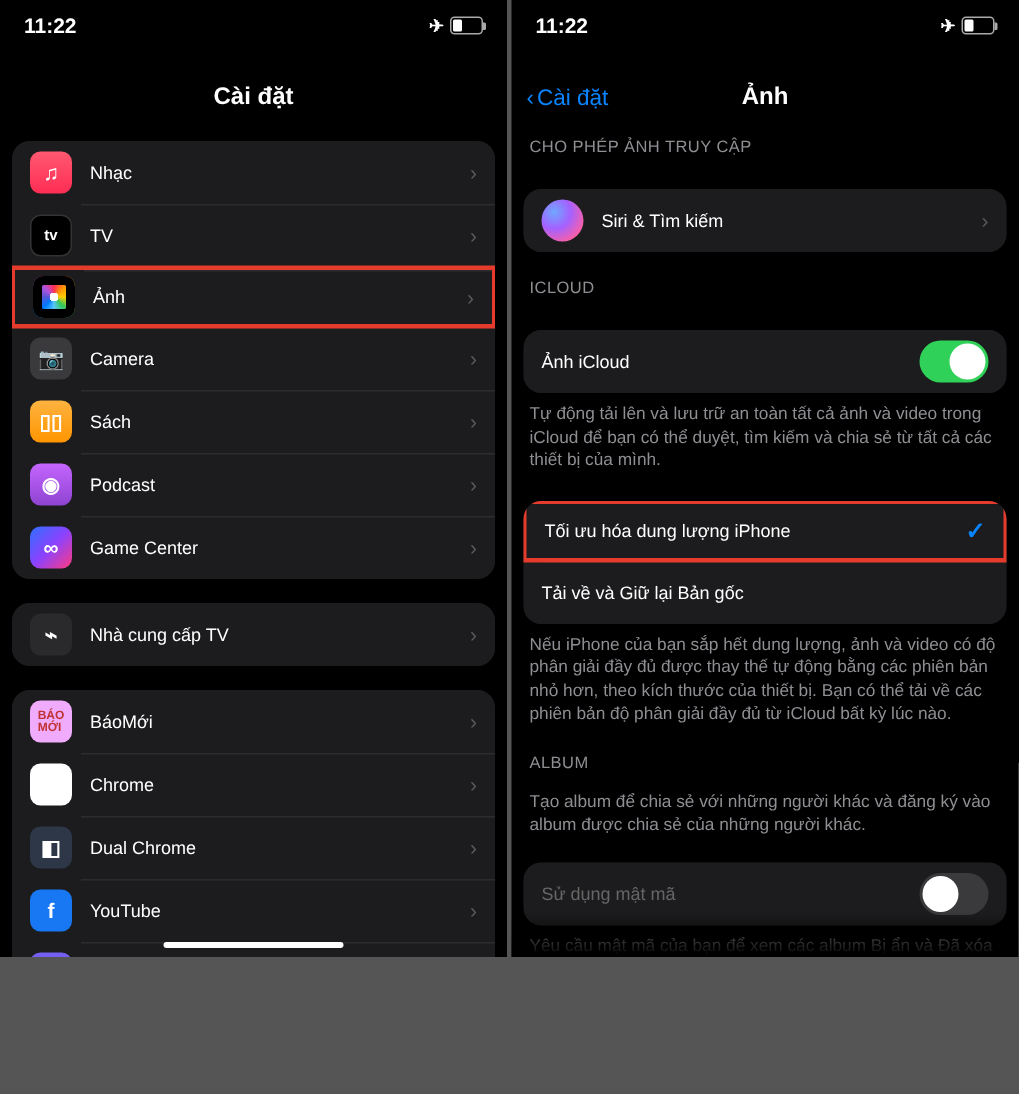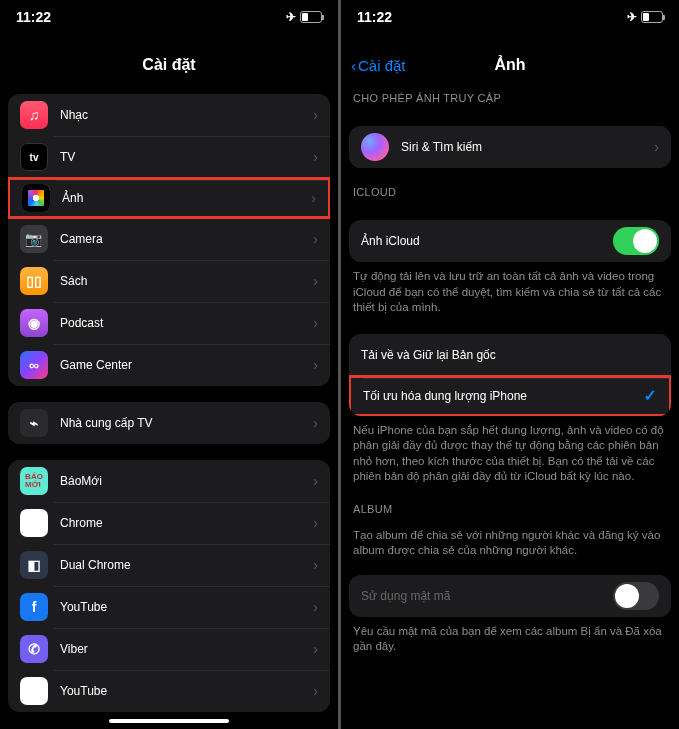--- a/index.html
+++ b/index.html
@@ -1,17 +1,17 @@
 <!DOCTYPE html>
 <html><head>
 <meta charset="utf-8">
 <style>
   * { margin:0; padding:0; box-sizing:border-box; font-family:-apple-system,Helvetica,Arial,sans-serif; }
   body { background:#555; width:679px; height:729px; overflow:hidden; display:flex; gap:3px; }
-  .screen { position:relative; background:#000; flex:1; height:729px; overflow:hidden; color:#fff; }
+  .screen { position:relative; background:#000; flex:1; height:638px; overflow:hidden; color:#fff; }
   .screen.left  { width:338px; flex:none; }
   .screen.right { width:338px; flex:none; }
 
   
   .status { height:34px; display:flex; align-items:center; justify-content:space-between; padding:0 16px; font-size:14px; font-weight:600; }
   .status .icons { display:flex; align-items:center; gap:4px; }
   .plane { font-size:12px; }
   .batt  { border:1px solid #aaa; border-radius:3px; width:22px; height:12px; position:relative; display:inline-block; }
   .batt::after { content:""; position:absolute; right:-3px; top:3px; width:2px; height:5px; background:#aaa; border-radius:0 1px 1px 0; }
   .batt i { position:absolute; left:1px; top:1px; bottom:1px; width:30%; background:#fff; border-radius:1px; }
@@ -49,21 +49,21 @@
   .photos i { display:block; width:100%; height:100%; border-radius:7px; box-shadow:inset 0 0 0 6px #000; background:radial-gradient(circle,#fff 0 3px,transparent 3px); }
 
   
   .ic-music   { background:linear-gradient(180deg,#ff5870,#ff2d55); }
   .ic-tv      { background:#000; border:1px solid #333; font-size:10px; }
   .ic-camera  { background:#3a3a3c; }
   .ic-books   { background:linear-gradient(180deg,#ffb340,#ff9500); }
   .ic-podcast { background:linear-gradient(180deg,#c465ff,#8e44d0); }
   .ic-gc      { background:linear-gradient(135deg,#2f6fff,#8b42ff,#ff3b7f); }
   .ic-tvprov  { background:#2a2a2c; }
-  .ic-baomoi  { background:#5eead4; color:#c03333; font-size:8px; line-height:1; }
+  .ic-baomoi  { background:#f0abfc; color:#c03333; font-size:8px; line-height:1; }
   .ic-chrome  { background:#fff; }
   .ic-dual    { background:#2d3748; }
   .ic-fb      { background:#1877f2; }
   .ic-viber   { background:#7360f2; }
   .ic-yt      { background:#fff; }
 
   .homebar { position:absolute; bottom:6px; left:50%; transform:translateX(-50%); width:120px; height:4px; border-radius:3px; background:#fff; }
 
   .fade { position:absolute; left:0; right:0; bottom:0; height:30px; background:linear-gradient(transparent,#000); pointer-events:none; }
 </style>
@@ -205,26 +205,26 @@
       <div class="row">
         <span class="label">Ảnh iCloud</span>
         <span class="tog on">
             <i></i>
           </span>
       </div>
     </div>
     <div class="gfoot">Tự động tải lên và lưu trữ an toàn tất cả ảnh và video trong iCloud để bạn có thể duyệt, tìm kiếm và chia sẻ từ tất cả các thiết bị của mình.</div>
 
     <div class="group" style="margin-top:18px">
-      <div class="row">
-        <span class="label">Tải về và Giữ lại Bản gốc</span>
-      </div>
       <div class="row hlrow">
         <span class="label">Tối ưu hóa dung lượng iPhone</span>
         <span class="check">✓</span>
+      </div>
+      <div class="row">
+        <span class="label">Tải về và Giữ lại Bản gốc</span>
       </div>
     </div>
     <div class="gfoot">Nếu iPhone của bạn sắp hết dung lượng, ảnh và video có độ phân giải đầy đủ được thay thế tự động bằng các phiên bản nhỏ hơn, theo kích thước của thiết bị. Bạn có thể tải về các phiên bản độ phân giải đầy đủ từ iCloud bất kỳ lúc nào.</div>
 
     <div class="ghead">ALBUM</div>
     <div class="gfoot">Tạo album để chia sẻ với những người khác và đăng ký vào album được chia sẻ của những người khác.</div>
 
     <div class="group" style="margin-top:16px">
       <div class="row disabled">
         <span class="label">Sử dụng mật mã</span>

